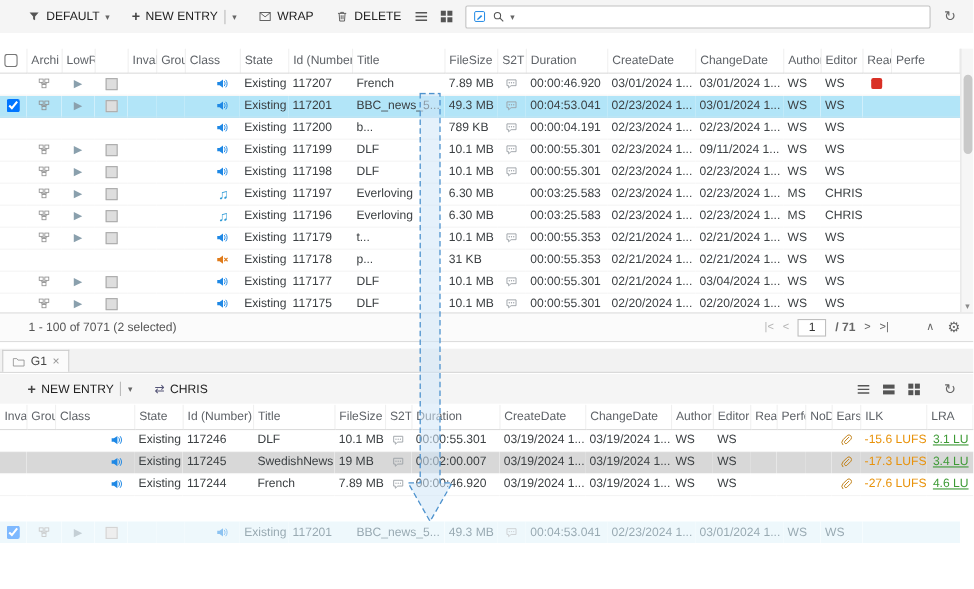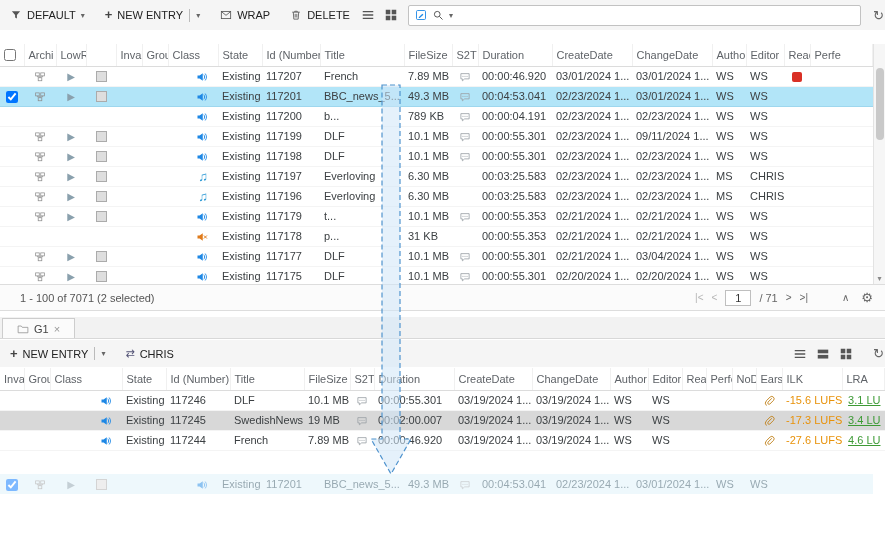--- a/index.html
+++ b/index.html
@@ -8,21 +8,21 @@
   .icn{display:inline-flex;vertical-align:middle;}
   .icn svg{width:14px;height:14px;}
   .icn.sm svg{width:12px;height:12px;}
   .blue{color:var(--accent-blue,#1e88e5);}
   .grayic{color:#8d8d8d;}
   .orangeic{color:#e07b1a;}
   .bub{color:#9aa0a6;}
   .clip{color:#c07f16;}
   .dark{color:#555;}
 
-  .toolbar{display:flex;align-items:center;height:30px;background:var(--toolbar-bg,#f5f5f5);padding:0 1px;gap:2px;}
+  .toolbar{display:flex;align-items:center;height:30px;background:var(--toolbar-bg,#f5f5f5);padding:0 16px;gap:2px;}
   .tb-btn{display:flex;align-items:center;gap:5px;padding:4px 9px;cursor:pointer;white-space:nowrap;color:#222;}
   .plus{font-weight:bold;color:#444;font-size:13px;line-height:10px;}
   .vbar{width:1px;height:13px;background:#bbb;margin:0 1px;}
   .chev{font-size:8px;color:#666;line-height:9px;}
   .tb-views{margin-left:auto;display:flex;align-items:center;gap:9px;padding-right:8px;}
   .searchbox{display:flex;align-items:center;gap:5px;width:492px;height:21px;border:1px solid #c2c2c2;border-radius:2px;background:#fff;padding:0 6px;}
   .searchbox input{flex:1;border:0;outline:0;font:inherit;color:#333;background:transparent;}
   .searchbox input::placeholder{color:#999;}
   .refresh{margin-left:10px;font-size:13px;color:#666;cursor:pointer;}
 
@@ -41,30 +41,30 @@
   .music{color:#2f9bd6;font-size:13px;}
   .redflag{display:inline-block;width:10px;height:10px;background:var(--red-flag,#d93025);border-radius:2px;vertical-align:middle;}
   .lufs{color:var(--lufs-orange,#e8920a);}
   .lu{color:var(--lu-green,#3d9a35);text-decoration:underline;}
   input[type=checkbox]{margin:0;vertical-align:middle;width:12px;height:12px;}
 
   .vscroll{position:absolute;top:0;right:0;bottom:0;width:12px;background:#f6f6f6;border-left:1px solid #e3e3e3;}
   .vthumb{position:absolute;top:24px;left:2px;width:8px;height:72px;background:#c9c9c9;border-radius:4px;cursor:pointer;}
   .vdown{position:absolute;bottom:1px;left:0;width:11px;text-align:center;font-size:8px;color:#8a8a8a;cursor:pointer;}
 
-  .pagebar{display:flex;align-items:center;height:27px;background:#fbfbfb;border-top:1px solid #ddd;border-bottom:1px solid #ddd;padding:0 12px 0 20px;color:#555;}
+  .pagebar{display:flex;align-items:center;height:27px;background:#fbfbfb;border-top:1px solid #ddd;border-bottom:1px solid #ddd;padding:0 12px 0 26px;color:#555;}
   .pager{margin-left:auto;display:flex;align-items:center;gap:8px;color:#b5b5b5;}
   .pg-btn{cursor:pointer;font-size:10px;}
   .pg-btn.on{color:#666;}
   .pg-input{width:26px;height:16px;border:1px solid #bfbfbf;text-align:center;font:inherit;color:#333;background:#fff;}
   .pg-group2{display:flex;align-items:center;gap:12px;margin-left:26px;color:#777;}
   .gear{font-size:13px;}
 
   .tabbar{display:flex;align-items:flex-end;height:22px;margin-top:6px;background:#f2f2f2;border-bottom:1px solid #d8d8d8;padding-left:2px;}
-  .tab{display:flex;align-items:center;gap:5px;height:20px;padding:0 14px;background:#fbfbfb;border:1px solid #cdcdcd;border-bottom:none;color:#444;cursor:pointer;}
+  .tab{display:flex;align-items:center;gap:5px;height:20px;padding:0 8px;background:#fbfbfb;border:1px solid #cdcdcd;border-bottom:none;color:#444;cursor:pointer;}
   .tab .x{color:#999;cursor:pointer;font-size:11px;}
 
   .toolbar.second{height:27px;margin-top:1px;}
   .tablewrap.bottom{margin-top:1px;}
 
   .ghost{position:absolute;left:0;top:474px;width:873px;opacity:.5;z-index:5;}
   .ghost td{background:var(--ghost-row-bg,#dff3fb);border-bottom:none;color:#356;}
 
   .drag-arrow{position:absolute;left:368px;top:84px;z-index:30;pointer-events:none;}
 </style>
@@ -582,21 +582,21 @@
     <div class="vdown">▾</div>
   </div>
 </div>
 
 <div class="pagebar">
   <span>1 - 100 of 7071 (2 selected)</span>
   <div class="pager">
     <span class="pg-btn">|&lt;</span>
     <span class="pg-btn">&lt;</span>
     <input class="pg-input" value="1" style="">
-    <span style="color:#666;">/ 71</span>
+    <span style="color:#666;font-weight:bold;">/ 71</span>
     <span class="pg-btn on">&gt;</span>
     <span class="pg-btn on">&gt;|</span>
     <div class="pg-group2">
       <span class="pg-btn on">∧</span>
       <span class="pg-btn on gear">⚙</span>
     </div>
   </div>
 </div>
 
 <div class="tabbar">

